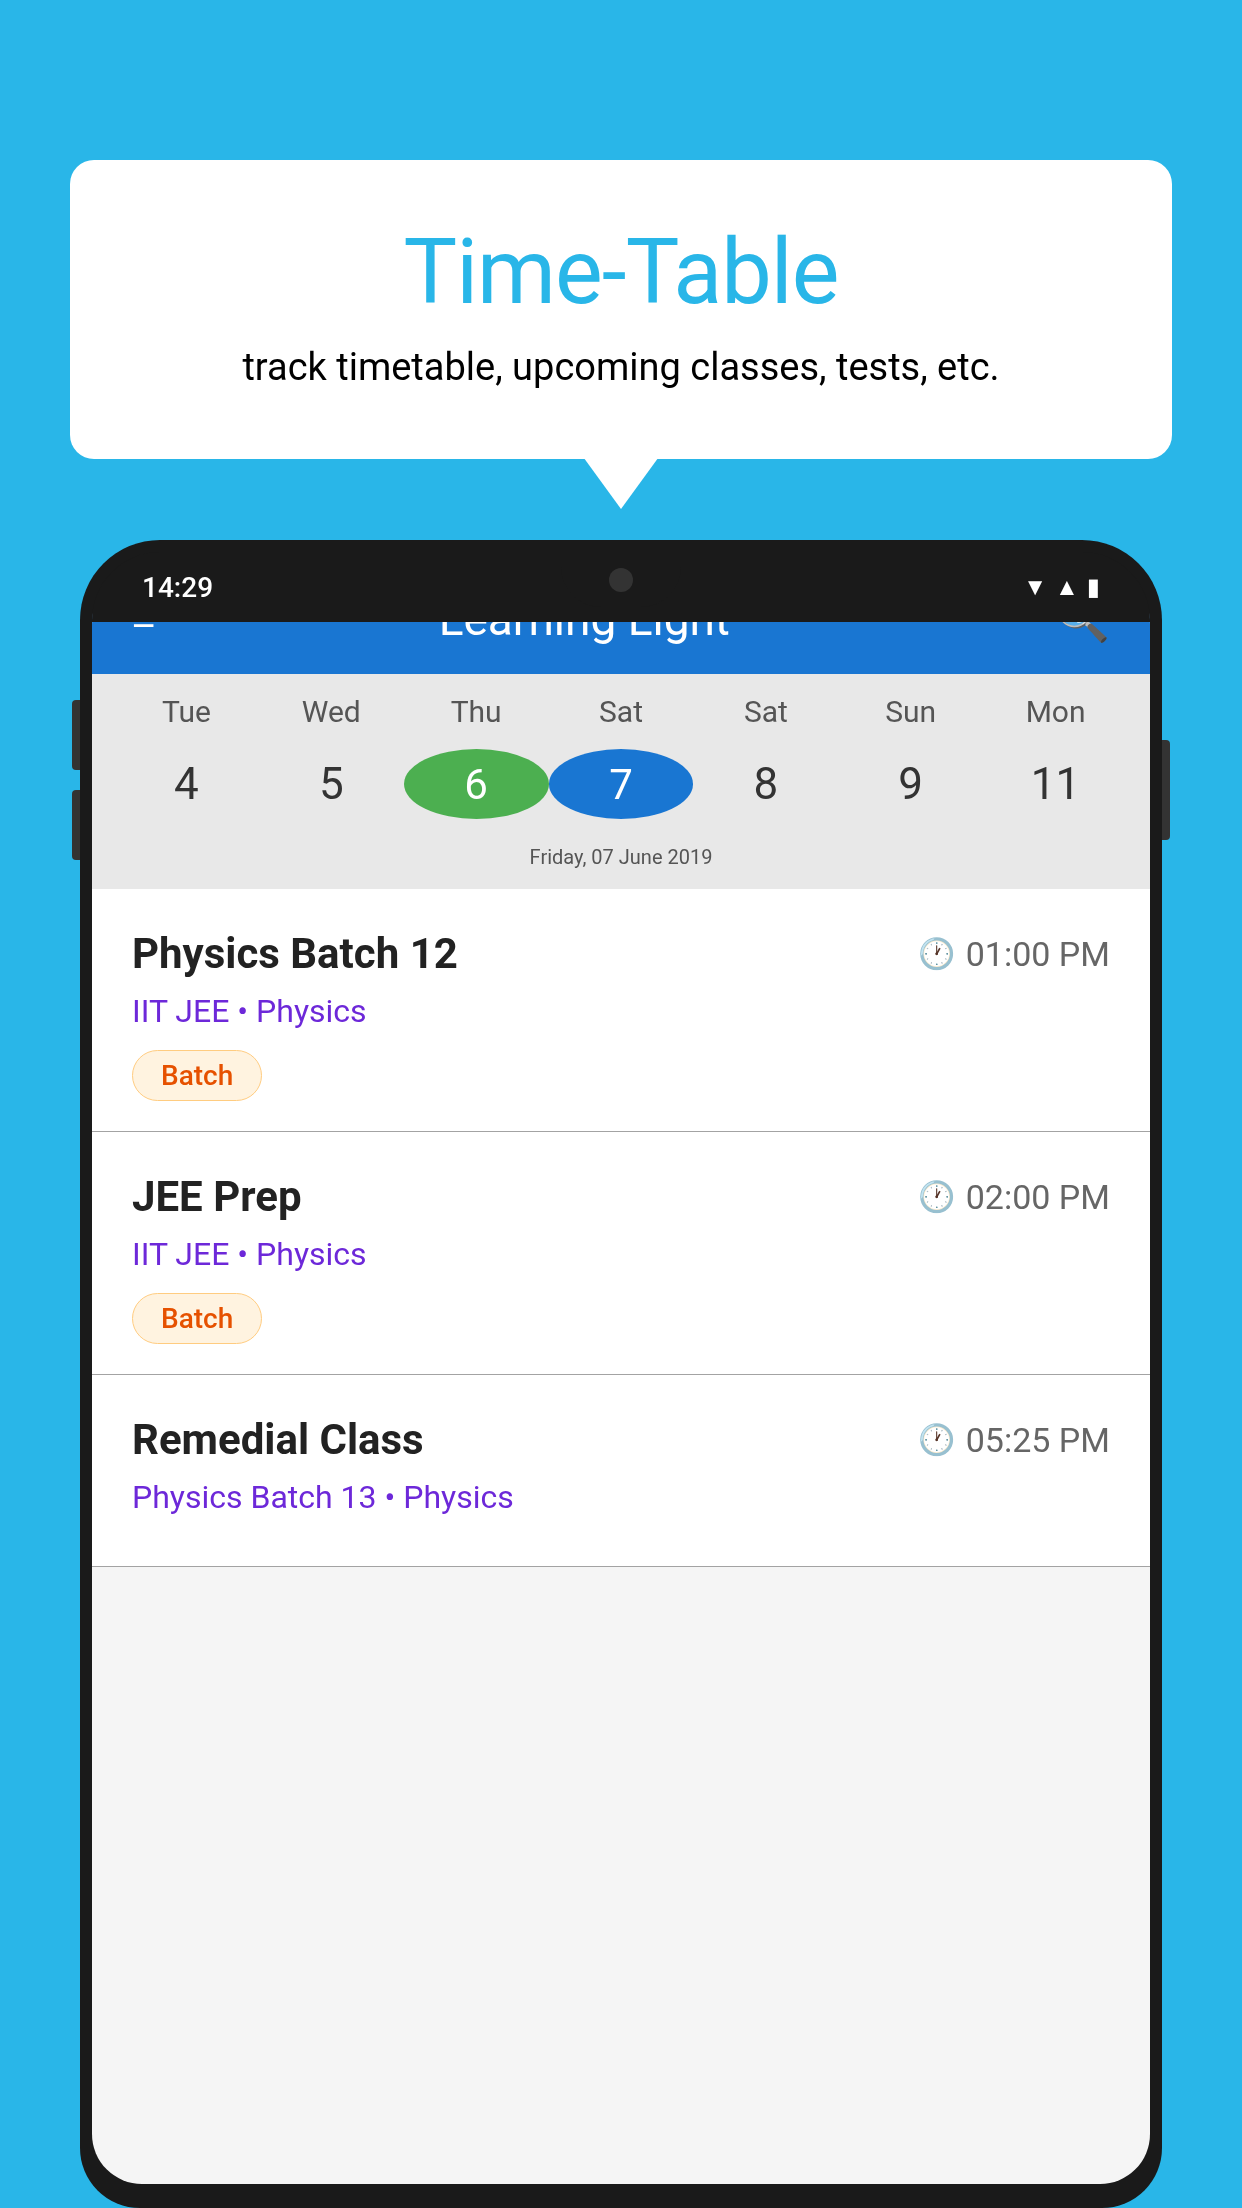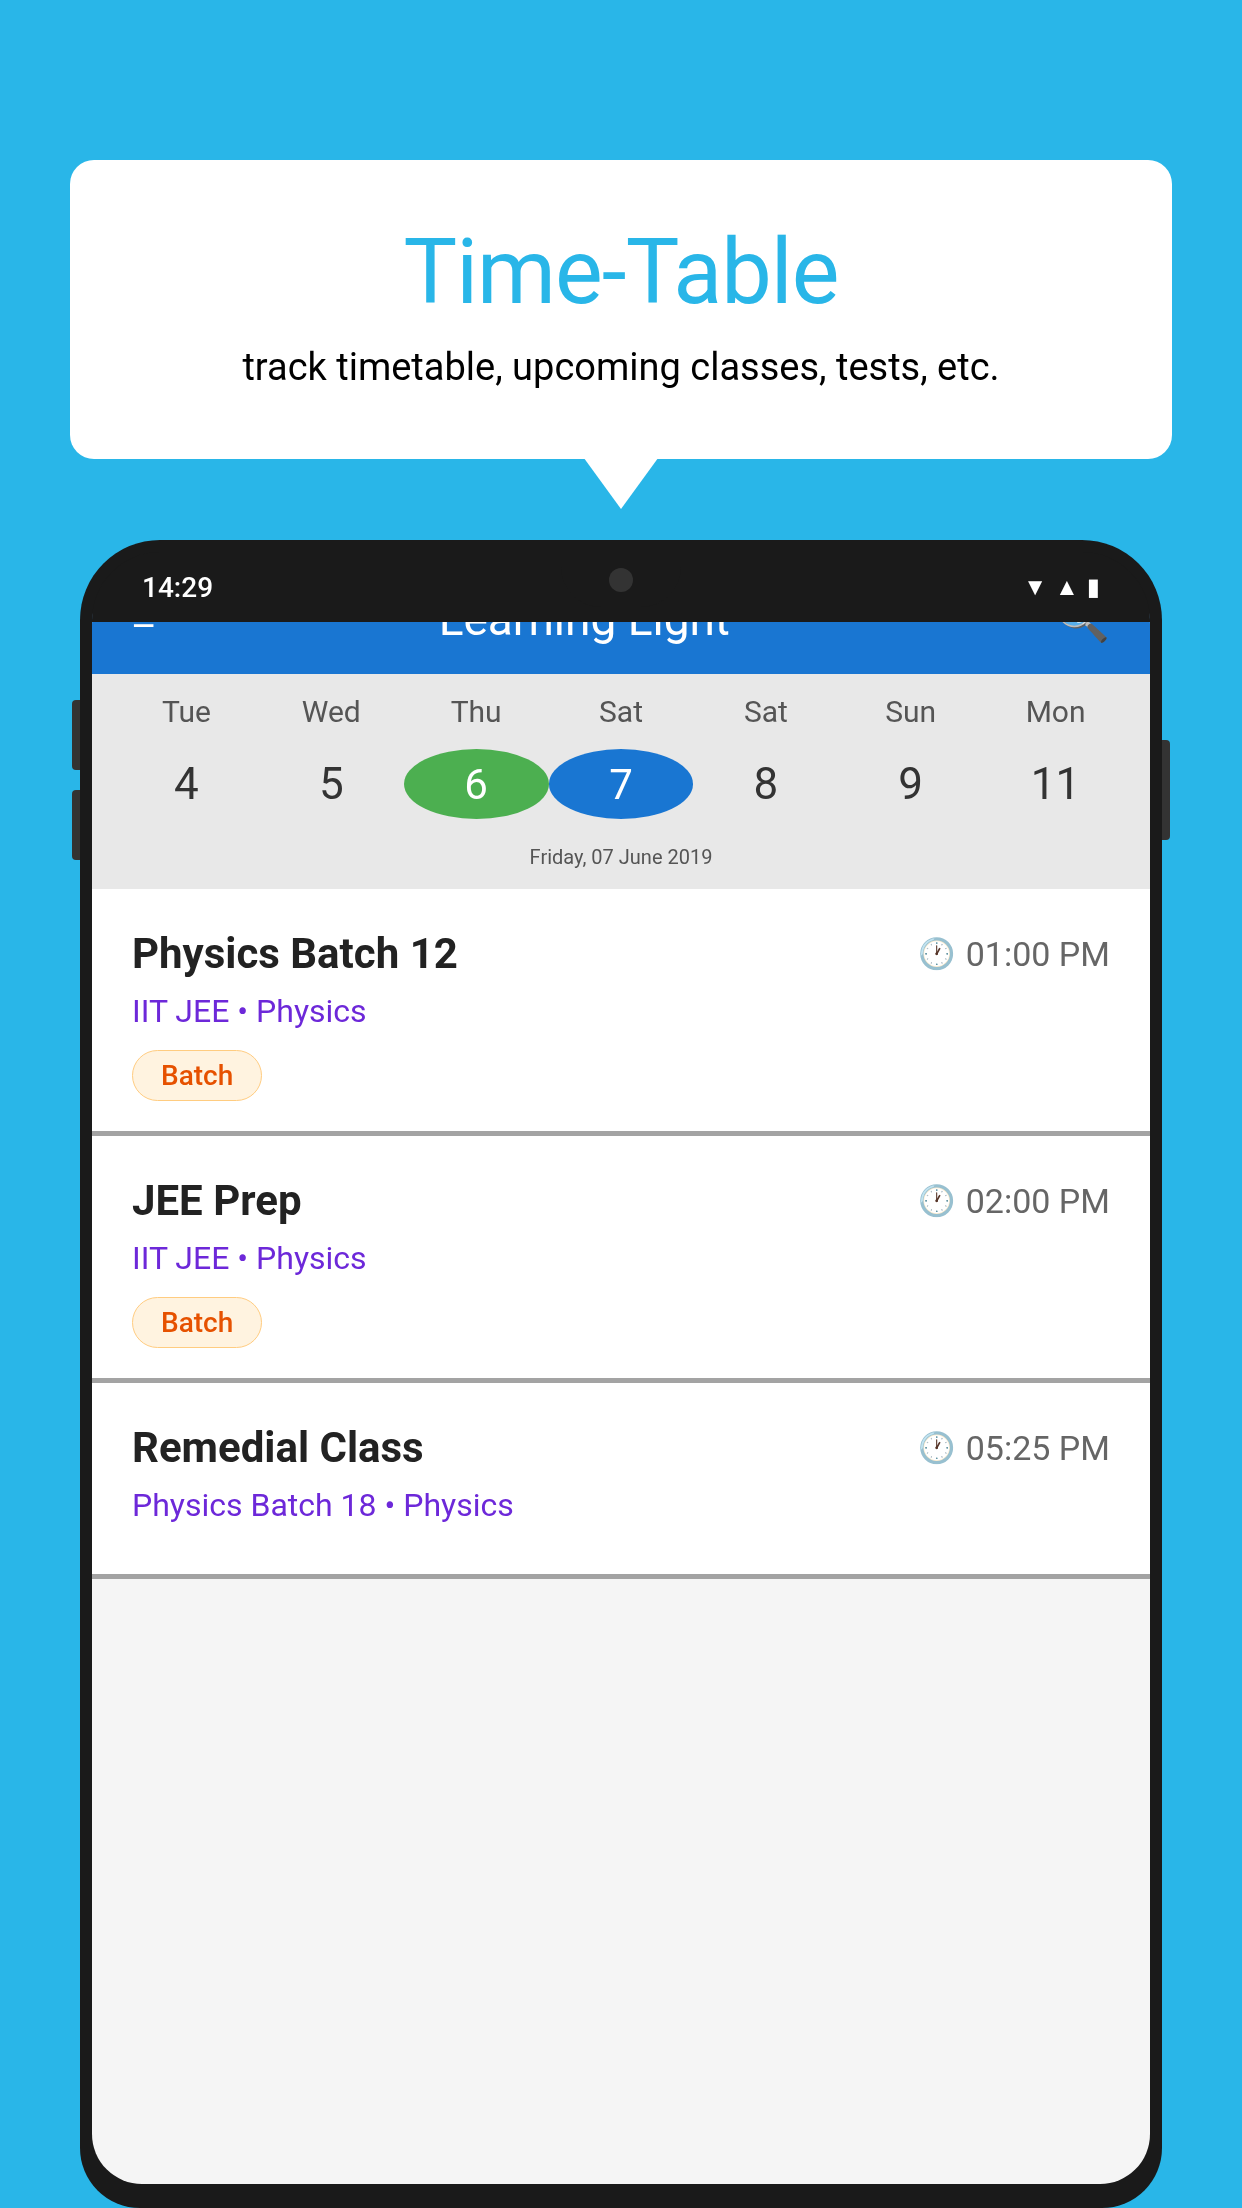--- a/index.html
+++ b/index.html
@@ -236,21 +236,21 @@
     }
 
     
     .classes-list {
       background: white;
     }
 
     .class-card {
       background: white;
       padding: 40px 40px 30px;
-      border-bottom: 5px solid #a3a3a3;
+      border-bottom: 1px solid #a3a3a3;
     }
 
     .class-header {
       display: flex;
       justify-content: space-between;
       align-items: center;
       margin-bottom: 14px;
     }
 
     .class-name {
@@ -403,19 +403,19 @@
         </div>
 
         <div class="class-card">
           <div class="class-header">
             <div class="class-name">Remedial Class</div>
             <div class="class-time">
               <span class="clock-icon">🕐</span>
               <span>05:25 PM</span>
             </div>
           </div>
-          <div class="class-meta">Physics Batch 18 • Physics</div>
+          <div class="class-meta">Physics Batch 13 • Physics</div>
         </div>
 
       </div>
     </div>
   </div>
 </div>
 
 </body></html>

